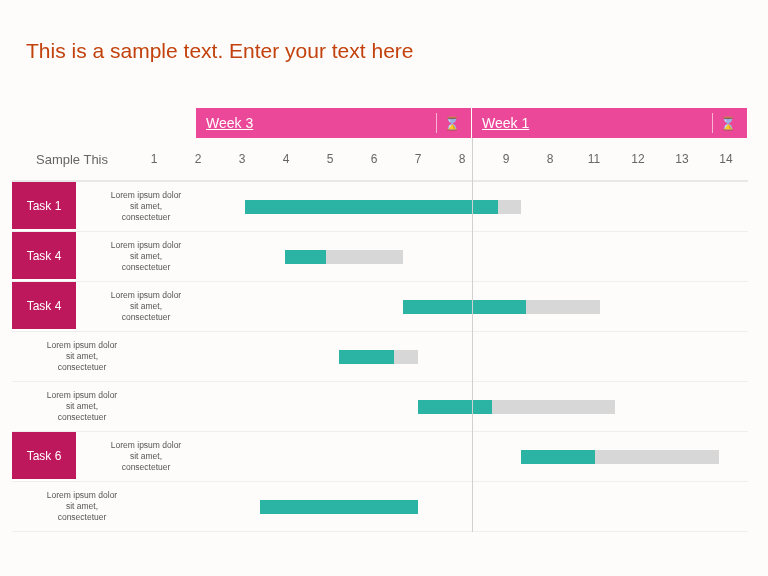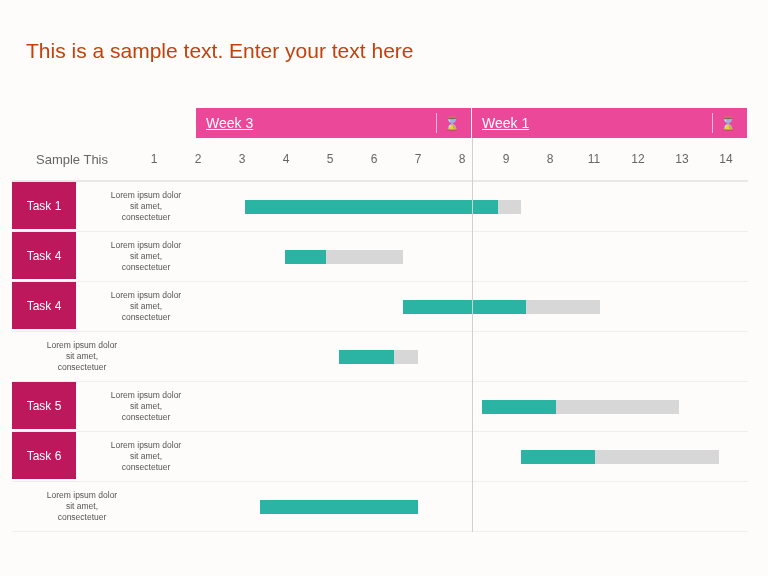--- a/index.html
+++ b/index.html
@@ -267,21 +267,20 @@
           <div class="tl-slot"></div>
           <div class="tl-slot"></div>
           <div class="tl-slot"></div>
           <div class="tl-slot"></div>
           <div class="bar-container" style="left: 197.143px; width: 78.8571px;">
             <div class="bar-progress" style="width: 55.2px;"></div>
           </div>
         </div>
       </div>
       <div class="task-row">
-        <div class="task-label">Task 5</div>
         <div class="task-text">Lorem ipsum dolor sit amet, consectetuer</div>
         <div class="timeline">
           <div class="tl-slot"></div>
           <div class="tl-slot"></div>
           <div class="tl-slot"></div>
           <div class="tl-slot"></div>
           <div class="tl-slot"></div>
           <div class="tl-slot"></div>
           <div class="tl-slot"></div>
           <div class="tl-slot"></div>

